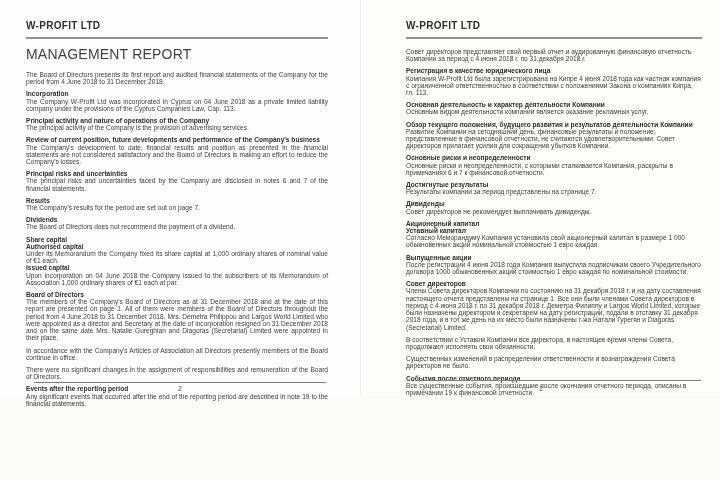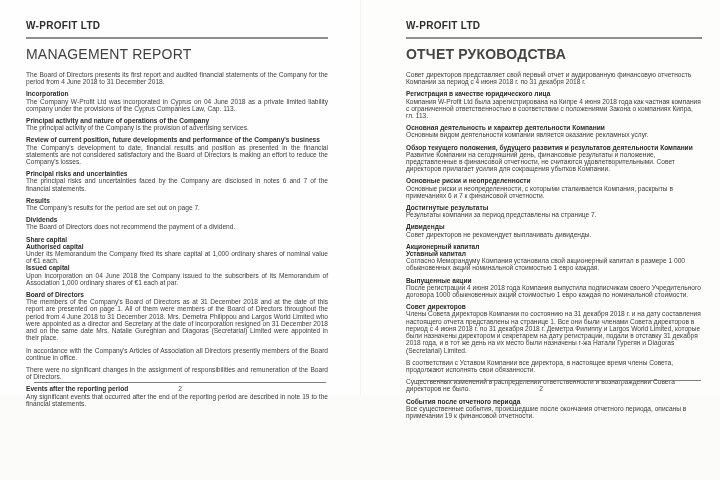--- a/index.html
+++ b/index.html
@@ -121,21 +121,20 @@
   </div>
 
   <div class="footline"></div>
   <div class="pagenum">2</div>
 </div>
 
 <div class="page right">
   <div class="content">
     <div class="company">W-PROFIT LTD</div>
     <div class="rule"></div>
-    <div class="doc-title">ОТЧЕТ РУКОВОДСТВА</div>
 
     <div class="body-text">
       <p>Совет директоров представляет свой первый отчет и аудированную финансовую отчетность Компании за период с 4 июня 2018 г. по 31 декабря 2018 г.</p>
 
       <div class="sec">
         <span class="h">Регистрация в качестве юридического лица</span>
         <p>Компания W-Profit Ltd была зарегистрирована на Кипре 4 июня 2018 года как частная компания с ограниченной ответственностью в соответствии с положениями Закона о компаниях Кипра, гл. 113.</p>
       </div>
 
       <div class="sec">

